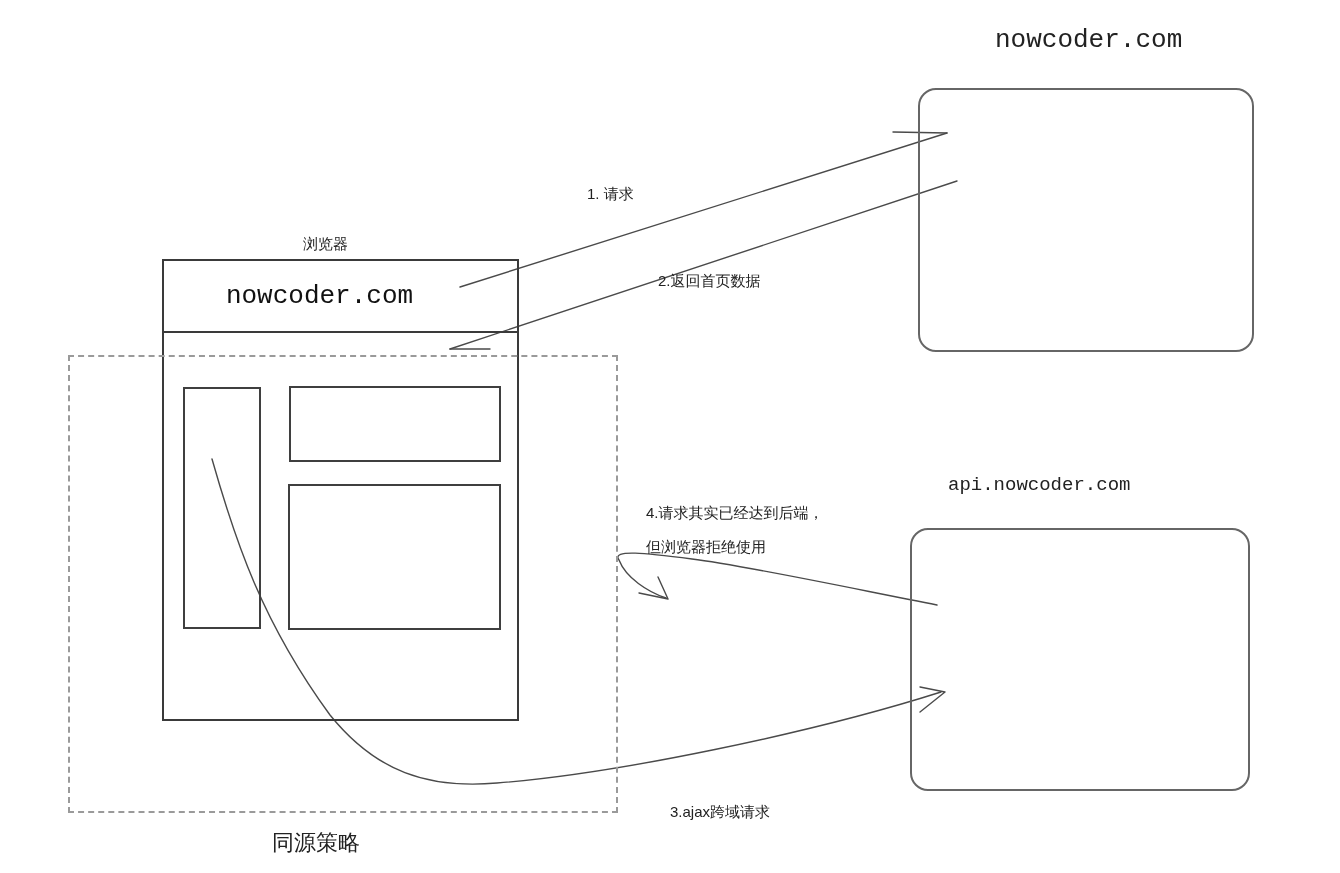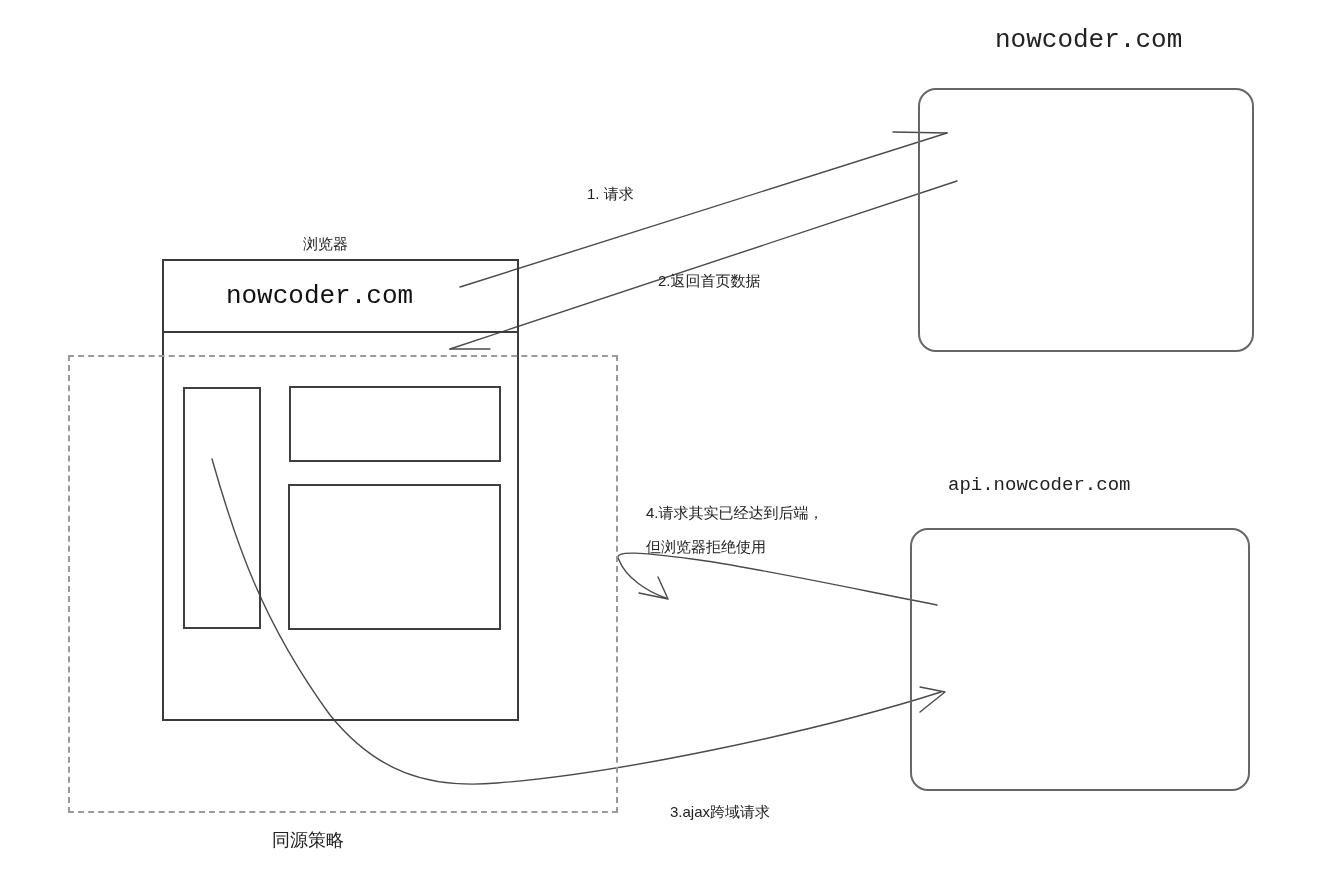--- a/index.html
+++ b/index.html
@@ -91,21 +91,21 @@
     white-space: nowrap;
   }
   .lbl-top-domain   { left: 995px; top: 24px;  font-size: 26px; }
   .lbl-api-domain   { left: 948px; top: 474px; font-size: 19px; }
   .lbl-browser-title{ left: 303px; top: 235px; }
   .lbl-step1        { left: 587px; top: 185px; }
   .lbl-step2        { left: 658px; top: 272px; }
   .lbl-step4        { left: 646px; top: 504px; }
   .lbl-step4 .line  { margin-bottom: 15px; }
   .lbl-step3        { left: 670px; top: 765px; margin-top: 38px; }
-  .lbl-region       { left: 272px; top: 829px; font-size: 18px; }
+  .lbl-region       { left: 272px; top: 829px; font-size: 22px; }
 </style>
 </head>
 <body>
 
 <div class="canvas">
 
   <svg class="arrows-svg" viewBox="0 0 1340 873" xmlns="http://www.w3.org/2000/svg">
 
     <path d="M 460 287 L 947 133"></path>
     <path d="M 893 132 L 947 133"></path>

